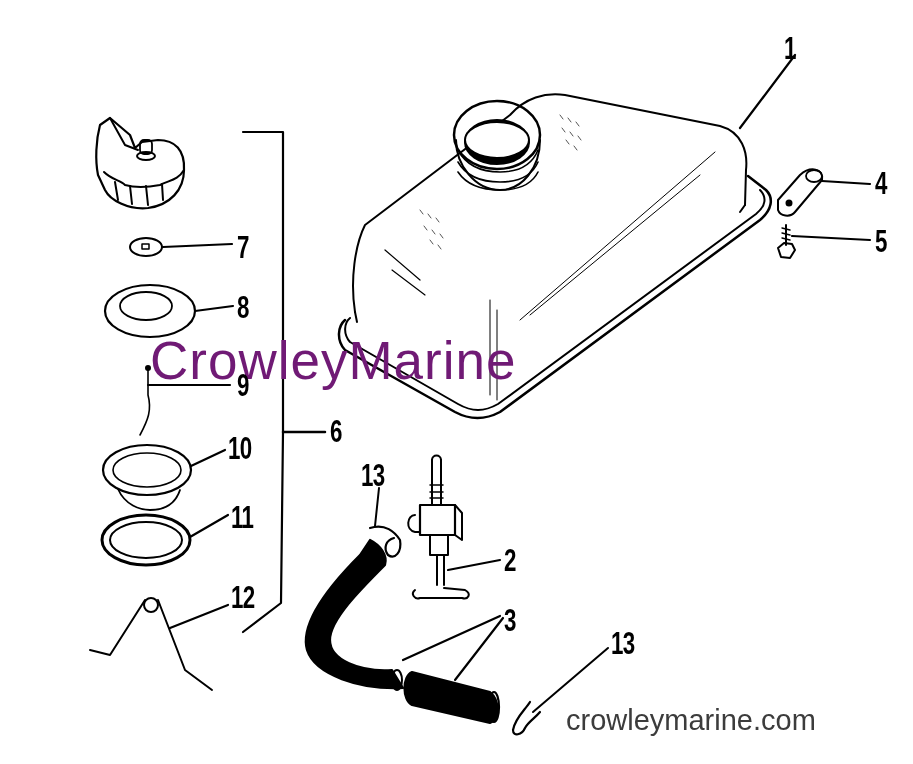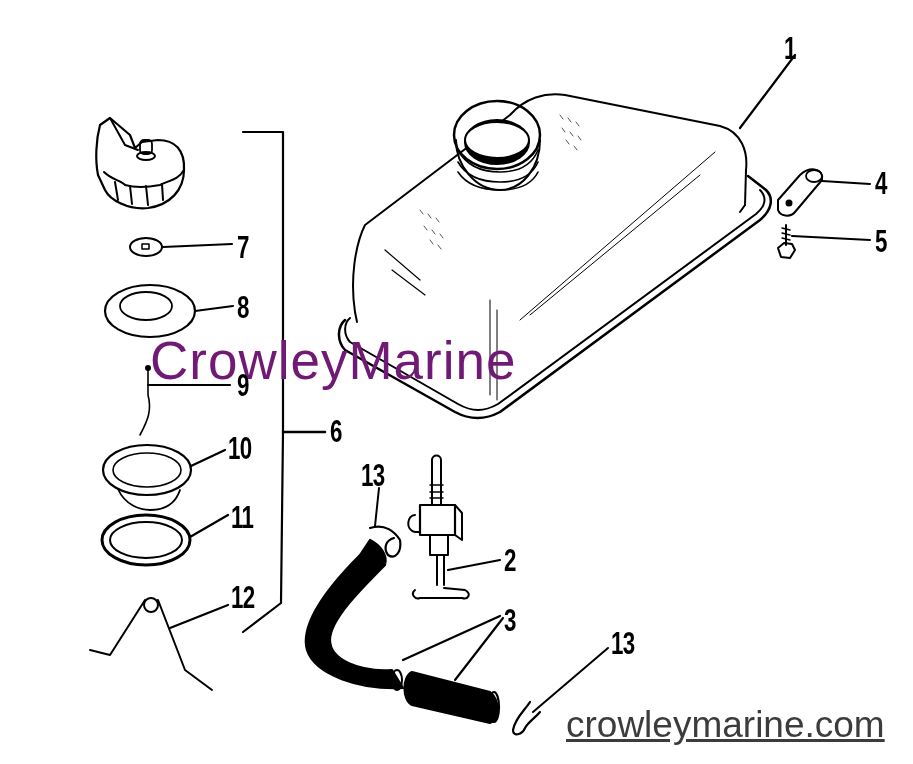--- a/index.html
+++ b/index.html
@@ -8,22 +8,22 @@
   .label {
     position: absolute; font-family: "Liberation Sans", sans-serif; font-weight: bold;
     font-size: 31px; color: #000; line-height: 1; transform: scaleX(0.72); transform-origin: left top;
     letter-spacing: -1px;
   }
   .watermark {
     position: absolute; left: 150px; top: 330px; font-size: 53px; color: #701a75;
     font-family: "Liberation Sans", sans-serif; letter-spacing: 1px; white-space: nowrap;
   }
   .footer-url {
-    position: absolute; left: 566px; top: 704px; font-size: 37px; color: #3c3c3c;
-    font-family: "Liberation Sans", sans-serif; white-space: nowrap; text-decoration: underline;
+    position: absolute; left: 566px; top: 704px; font-size: 29px; color: #3c3c3c;
+    font-family: "Liberation Sans", sans-serif; white-space: nowrap;
   }
 </style>
 </head>
 <body>
 
 <div class="diagram">
 <svg width="913" height="764" viewBox="0 0 913 764" xmlns="http://www.w3.org/2000/svg" fill="none" stroke="#000" stroke-width="2" stroke-linecap="round" stroke-linejoin="round">
 
   <g>
     <path d="M345,320 C338,326 336,340 345,350 L455,412 C470,420 485,420 500,412 L760,220 C772,210 774,198 766,190 L748,176" stroke-width="2.5"></path>

